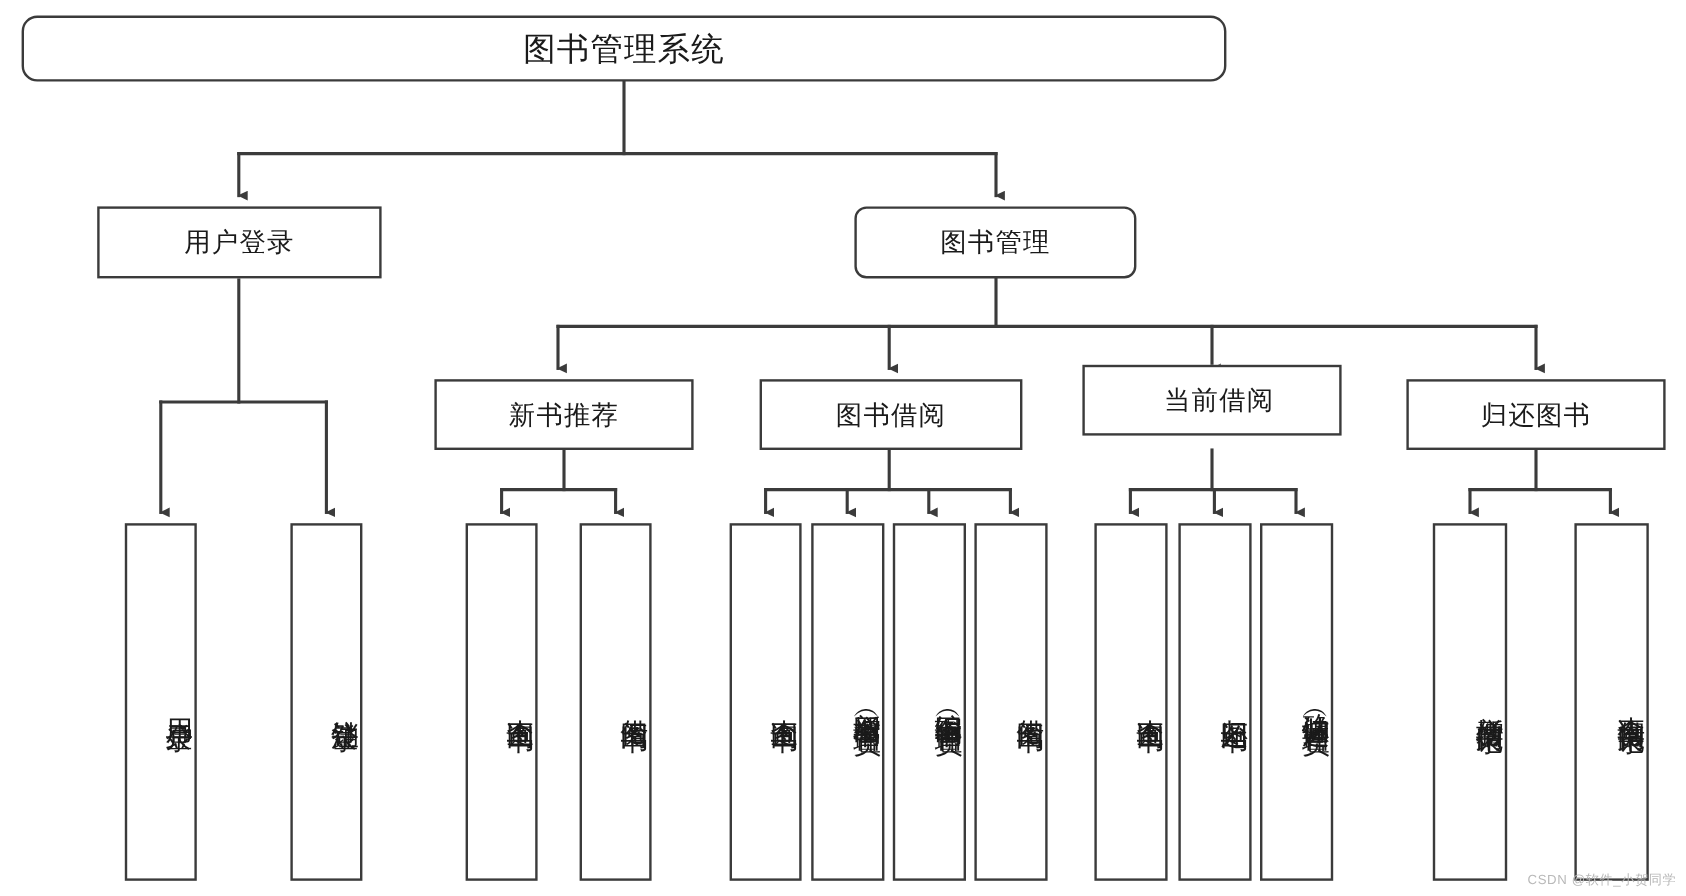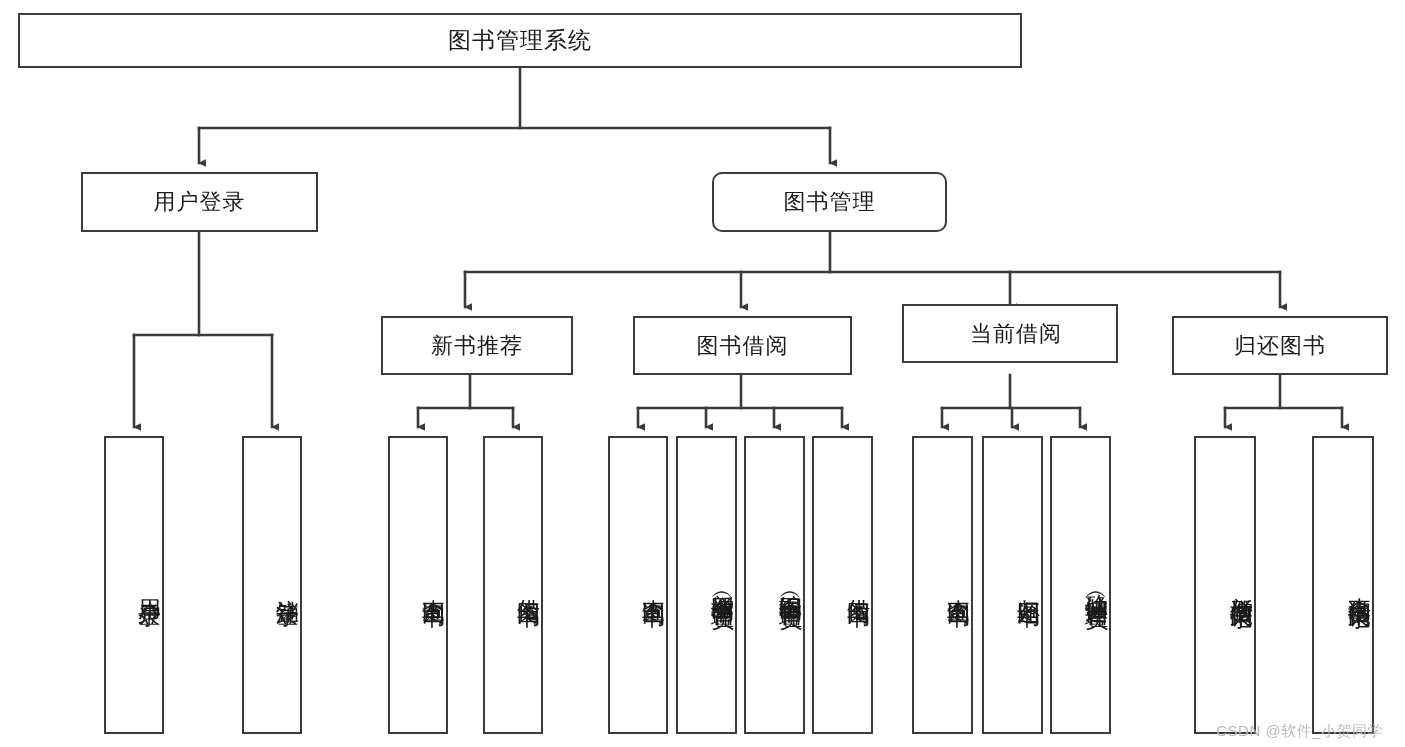--- a/index.html
+++ b/index.html
@@ -49,27 +49,28 @@
     padding-bottom: 6px;
     align-items: flex-start;
     justify-content: center;
   }
   .node.vert .vlabel {
     writing-mode: vertical-rl;
     text-orientation: upright;
     white-space: nowrap;
   }
   .node.root {
-    font-size: 23px;
+    font-size: 27px;
+    border-radius: 13px;
   }
   #watermark {
     position: absolute;
-    right: 22px;
+    right: 8px;
     bottom: 6px;
-    font-size: 15px;
+    font-size: 11px;
     color: #b9b9b9;
     letter-spacing: 0.5px;
     white-space: nowrap;
   }
 </style>
 </head>
 <body>
 
 <div id="canvas">
 
@@ -128,21 +129,21 @@
   </div>
 
   <div class="node horiz" style="left:81px; top:172px; width:237px; height:60px;">
     <span>用户登录</span>
   </div>
 
   <div class="node horiz" style="left:712px; top:172px; width:235px; height:60px;border-radius:10px;">
     <span>图书管理</span>
   </div>
 
-  <div class="node horiz" style="left:362px; top:316px; width:192px; height:59px;margin-left:19px;">
+  <div class="node horiz" style="left:362px; top:316px; width:216px; height:59px;">
     <span>新书推荐</span>
   </div>
 
   <div class="node horiz" style="left:633px; top:316px; width:219px; height:59px;">
     <span>图书借阅</span>
   </div>
 
   <div class="node horiz" style="left:902px; top:304px; width:216px; height:59px;padding-left:12px;">
     <span>当前借阅</span>
   </div>

